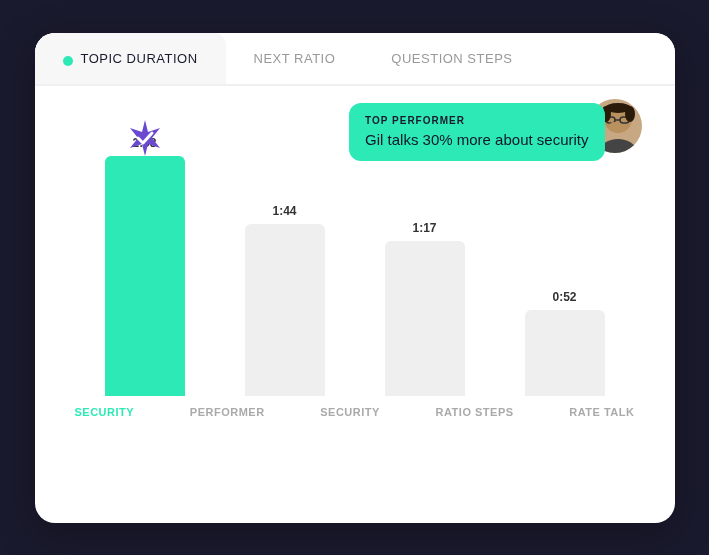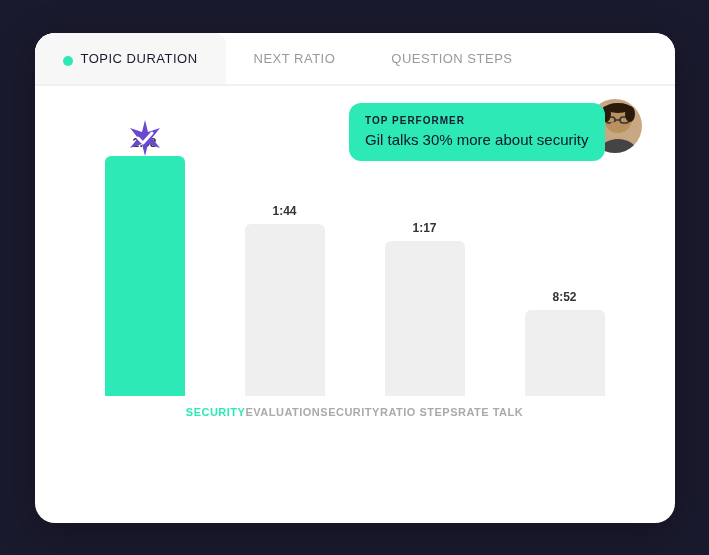--- a/index.html
+++ b/index.html
@@ -97,21 +97,21 @@
       text-align: center;
     }
     .bar-label.highlight {
       color: #2de9b6;
     }
     .bar-label.normal {
       color: #aaa;
     }
     .x-axis-area {
       display: flex;
-      justify-content: center;
+      justify-content: space-between;
       padding: 0;
     }
     
     .badge-star {
       position: absolute;
       top: -18px;
       left: 50%;
       transform: translateX(-50%);
     }
     
@@ -215,28 +215,28 @@
         <div class="bar normal" style="height:172px;"></div>
       </div>
 
 
       <div class="bar-group">
         <span class="bar-value">1:17</span>
         <div class="bar normal" style="height:155px;"></div>
       </div>
 
       <div class="bar-group">
-        <span class="bar-value">8:52</span>
+        <span class="bar-value">0:52</span>
         <div class="bar normal" style="height:86px;"></div>
       </div>
 
     </div>
 
     <div class="x-axis-area">
       <span class="bar-label highlight">SECURITY</span>
-      <span class="bar-label normal">EVALUATION</span>
+      <span class="bar-label normal">PERFORMER</span>
       <span class="bar-label normal">SECURITY</span>
       <span class="bar-label normal">RATIO STEPS</span>
       <span class="bar-label normal">RATE TALK</span>
     </div>
 
   </div>
 </div>
 
 </body></html>

